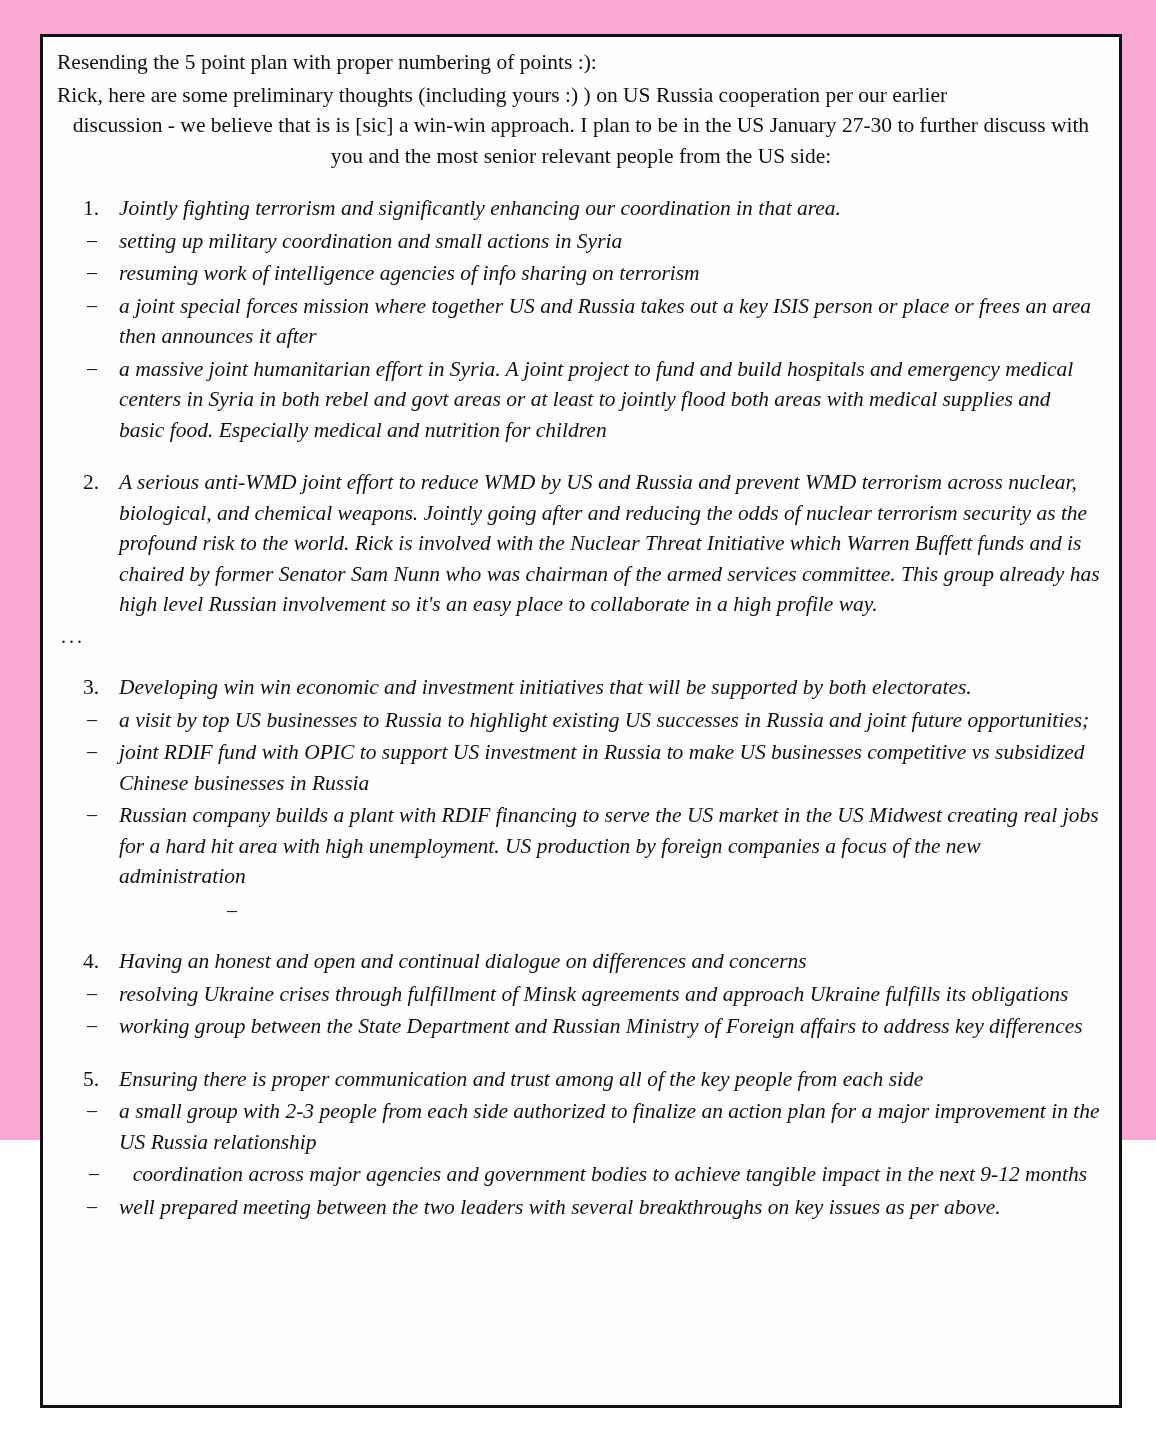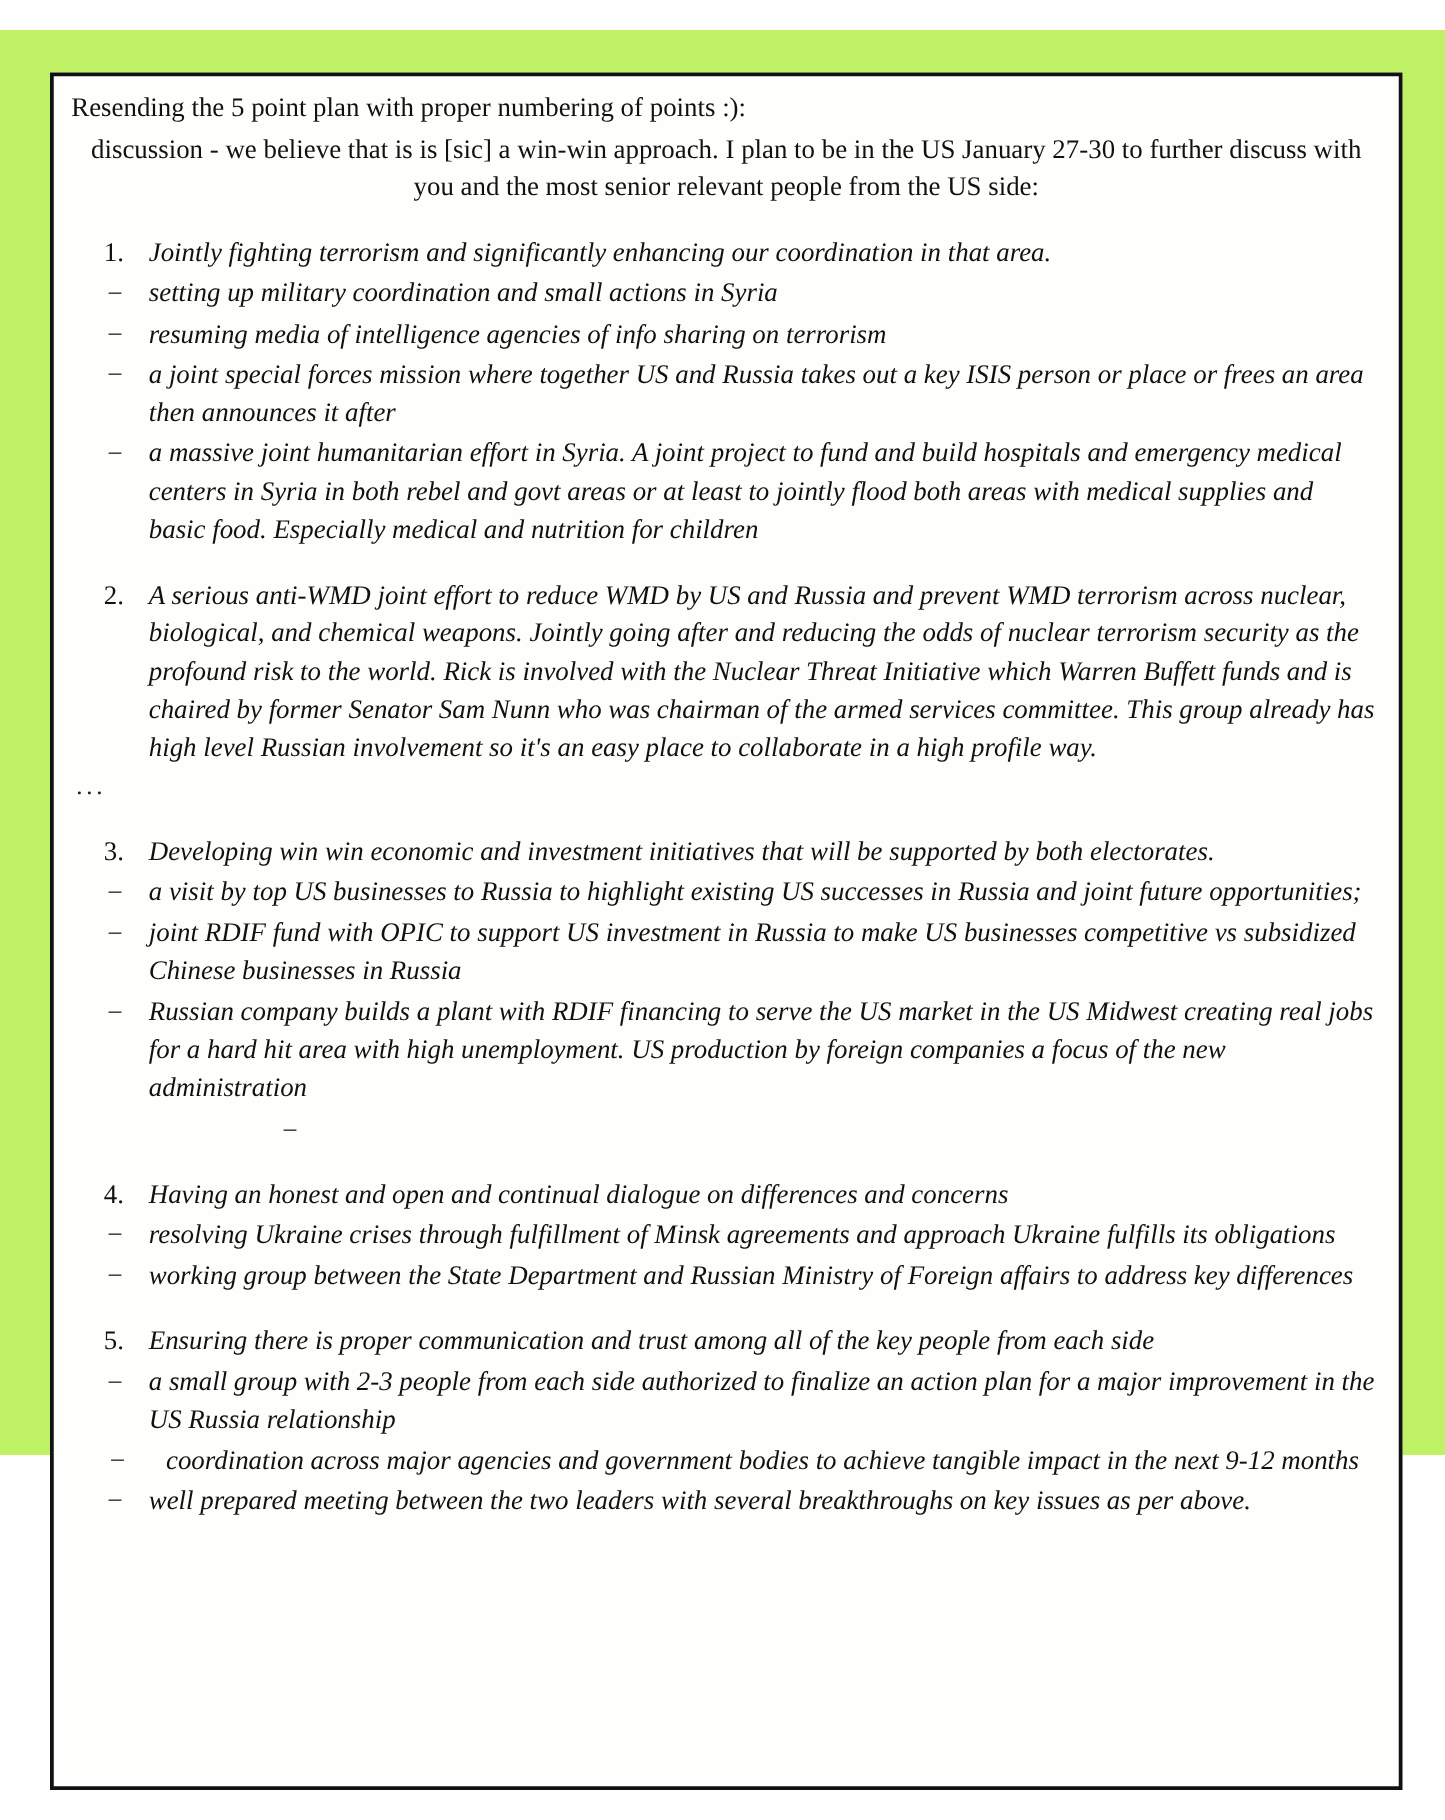--- a/index.html
+++ b/index.html
@@ -11,22 +11,21 @@
     width: 1156px;
     height: 1456px;
     font-family: "Liberation Serif", serif;
     color: #111111;
     overflow: hidden;
   }
   .page {
     position: relative;
     width: 1156px;
     height: 1140px;
-    background: #bef264;
-    margin-top: 24px;
+    background: #f9a8d4;
   }
   .doc-frame {
     position: absolute;
     left: 40px;
     top: 34px;
     width: 1082px;
     height: 1374px;
     border: 3px solid #111111;
     background: #fefefc;
     box-sizing: border-box;
@@ -109,36 +108,37 @@
 </head>
 <body>
 
 <div class="page">
   <div class="doc-frame">
     <div class="doc-body">
 
       <div class="intro">
         <div class="line-1">Resending the 5 point plan with proper numbering of points :):</div>
         <div class="para">
+          <span class="first">Rick, here are some preliminary thoughts (including yours :) ) on US Russia cooperation per our earlier</span>
           <span>discussion - we believe that is is [sic] a win-win approach. I plan to be in the US January 27-30 to further discuss with you and the most senior relevant people from the US side:</span>
         </div>
       </div>
 
       <div class="section">
         <div class="item numbered">
           <div class="marker">1.</div>
           <div class="text">Jointly fighting terrorism and significantly enhancing our coordination in that area.</div>
         </div>
         <div class="item">
           <div class="marker dash">–</div>
           <div class="text">setting up military coordination and small actions in Syria</div>
         </div>
         <div class="item">
           <div class="marker dash">–</div>
-          <div class="text">resuming media of intelligence agencies of info sharing on terrorism</div>
+          <div class="text">resuming work of intelligence agencies of info sharing on terrorism</div>
         </div>
         <div class="item">
           <div class="marker dash">–</div>
           <div class="text">a joint special forces mission where together US and Russia takes out a key ISIS person or place or frees an area then announces it after</div>
         </div>
         <div class="item">
           <div class="marker dash">–</div>
           <div class="text">a massive joint humanitarian effort in Syria. A joint project to fund and build hospitals and emergency medical centers in Syria in both rebel and govt areas or at least to jointly flood both areas with medical supplies and basic food. Especially medical and nutrition for children</div>
         </div>
       </div>

